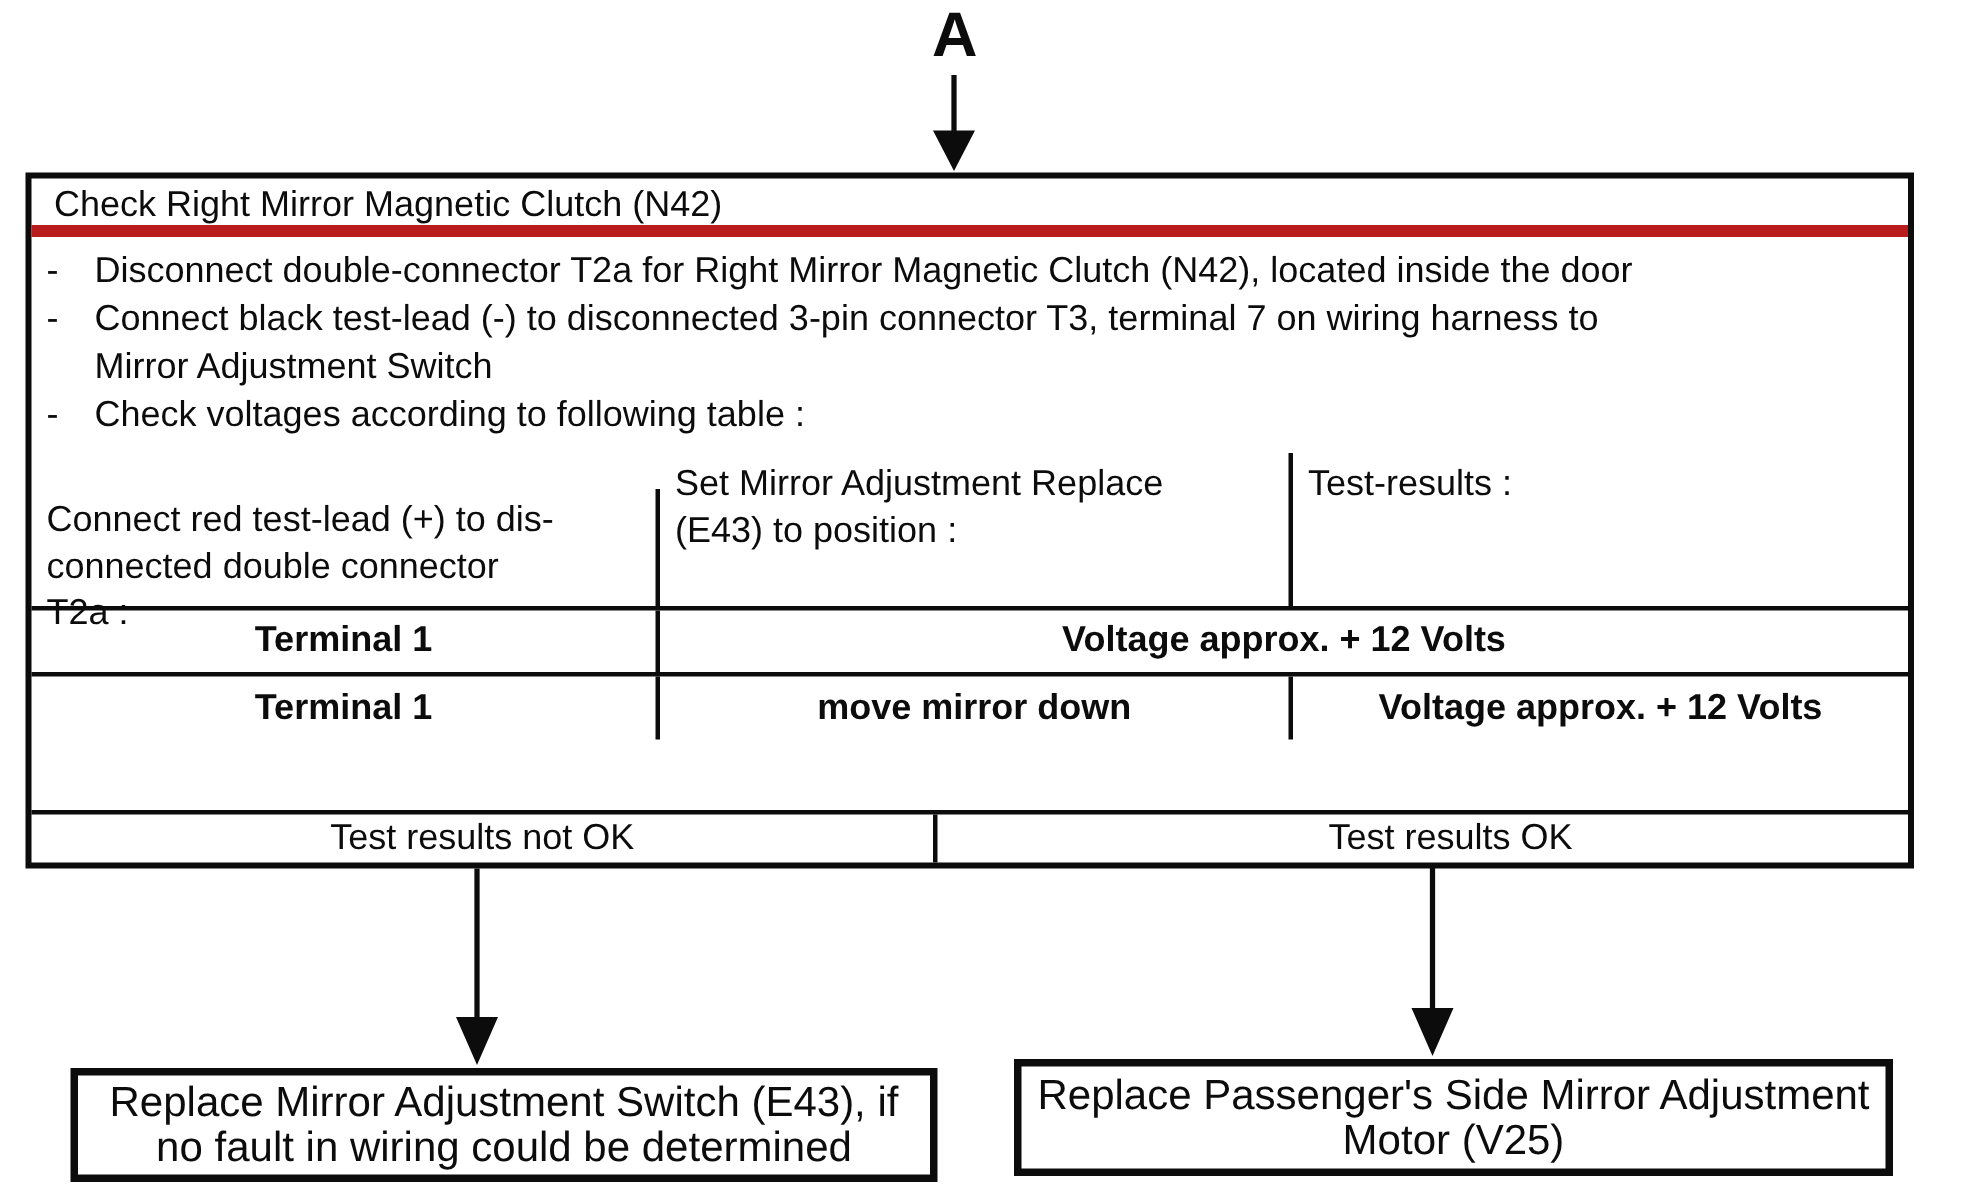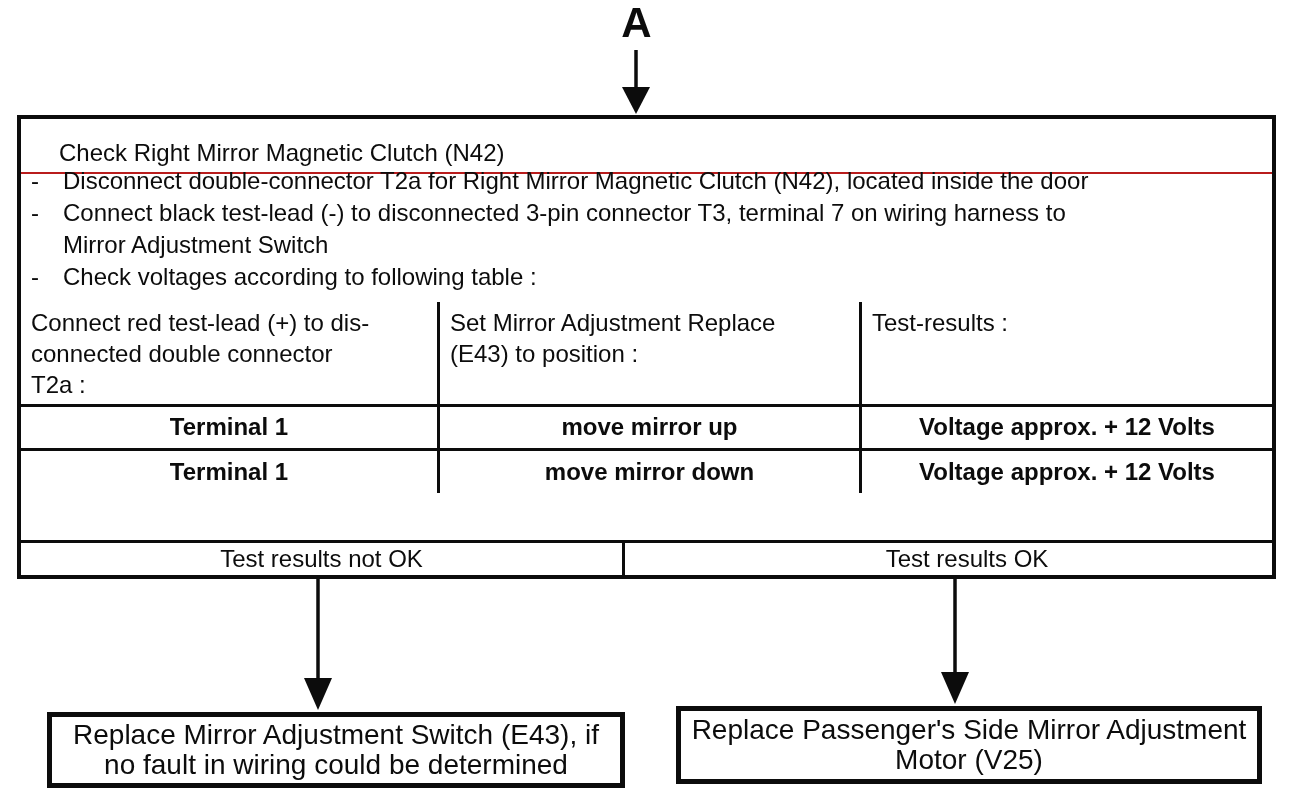--- a/index.html
+++ b/index.html
@@ -19,32 +19,32 @@
   .arrow-layer{position:absolute;left:0;top:0;pointer-events:none;}
   .arrow-layer line{stroke:#0c0c0c;stroke-width:3.5;}
   .arrow-layer polygon{fill:#0c0c0c;}
 
   .main-box{
     position:absolute;left:17px;top:115px;width:1259px;height:464px;
     border:4px solid #0c0c0c;box-sizing:border-box;
     font-size:24px;
   }
   .title-row{
-    position:absolute;left:0;top:16px;width:100%;height:39px;
-    border-bottom:2px solid #b91c1c;box-sizing:border-box;
-    line-height:35px;padding-left:38px;
+    position:absolute;left:0;top:0;width:100%;height:39px;
+    border-bottom:8px solid #b91c1c;box-sizing:border-box;
+    line-height:35px;padding-left:15px;
   }
   .instructions{position:absolute;left:10px;top:46px;right:8px;}
   .instr{display:flex;line-height:32px;}
   .dash{width:32px;flex:none;}
   .instr .ilines{flex:1;}
 
   .thead{position:absolute;left:0;top:183px;width:100%;height:102px;display:flex;}
   .hc{box-sizing:border-box;padding:5px 10px 0 10px;line-height:31px;}
-  .hc1{width:419px;border-right:3px solid #0c0c0c;}
+  .hc1{width:419px;border-right:3px solid #0c0c0c;margin-top:24px;}
   .hc2{width:422px;border-right:3px solid #0c0c0c;}
   .hc3{flex:1;}
 
   .trow{position:absolute;left:0;width:100%;display:flex;
         border-top:3px solid #0c0c0c;box-sizing:border-box;text-align:center;}
   .trow1{top:285px;height:44px;line-height:40px;}
   .trow2{top:329px;height:45px;line-height:41px;}
   .rc{box-sizing:border-box;font-weight:bold;}
   .rc1{width:419px;border-right:3px solid #0c0c0c;}
   .rc2{width:422px;border-right:3px solid #0c0c0c;}
@@ -120,21 +120,20 @@
         <div>Set Mirror Adjustment Replace</div>
         <div>(E43) to position :</div>
       </div>
       <div class="hc hc3">
         <div>Test-results :</div>
       </div>
     </div>
 
     <div class="trow trow1">
       <div class="rc rc1">Terminal 1</div>
-      <div class="rc rc2">move mirror up</div>
       <div class="rc rc3">Voltage approx. + 12 Volts</div>
     </div>
 
     <div class="trow trow2">
       <div class="rc rc1">Terminal 1</div>
       <div class="rc rc2">move mirror down</div>
       <div class="rc rc3">Voltage approx. + 12 Volts</div>
     </div>
 
     <div class="results">

